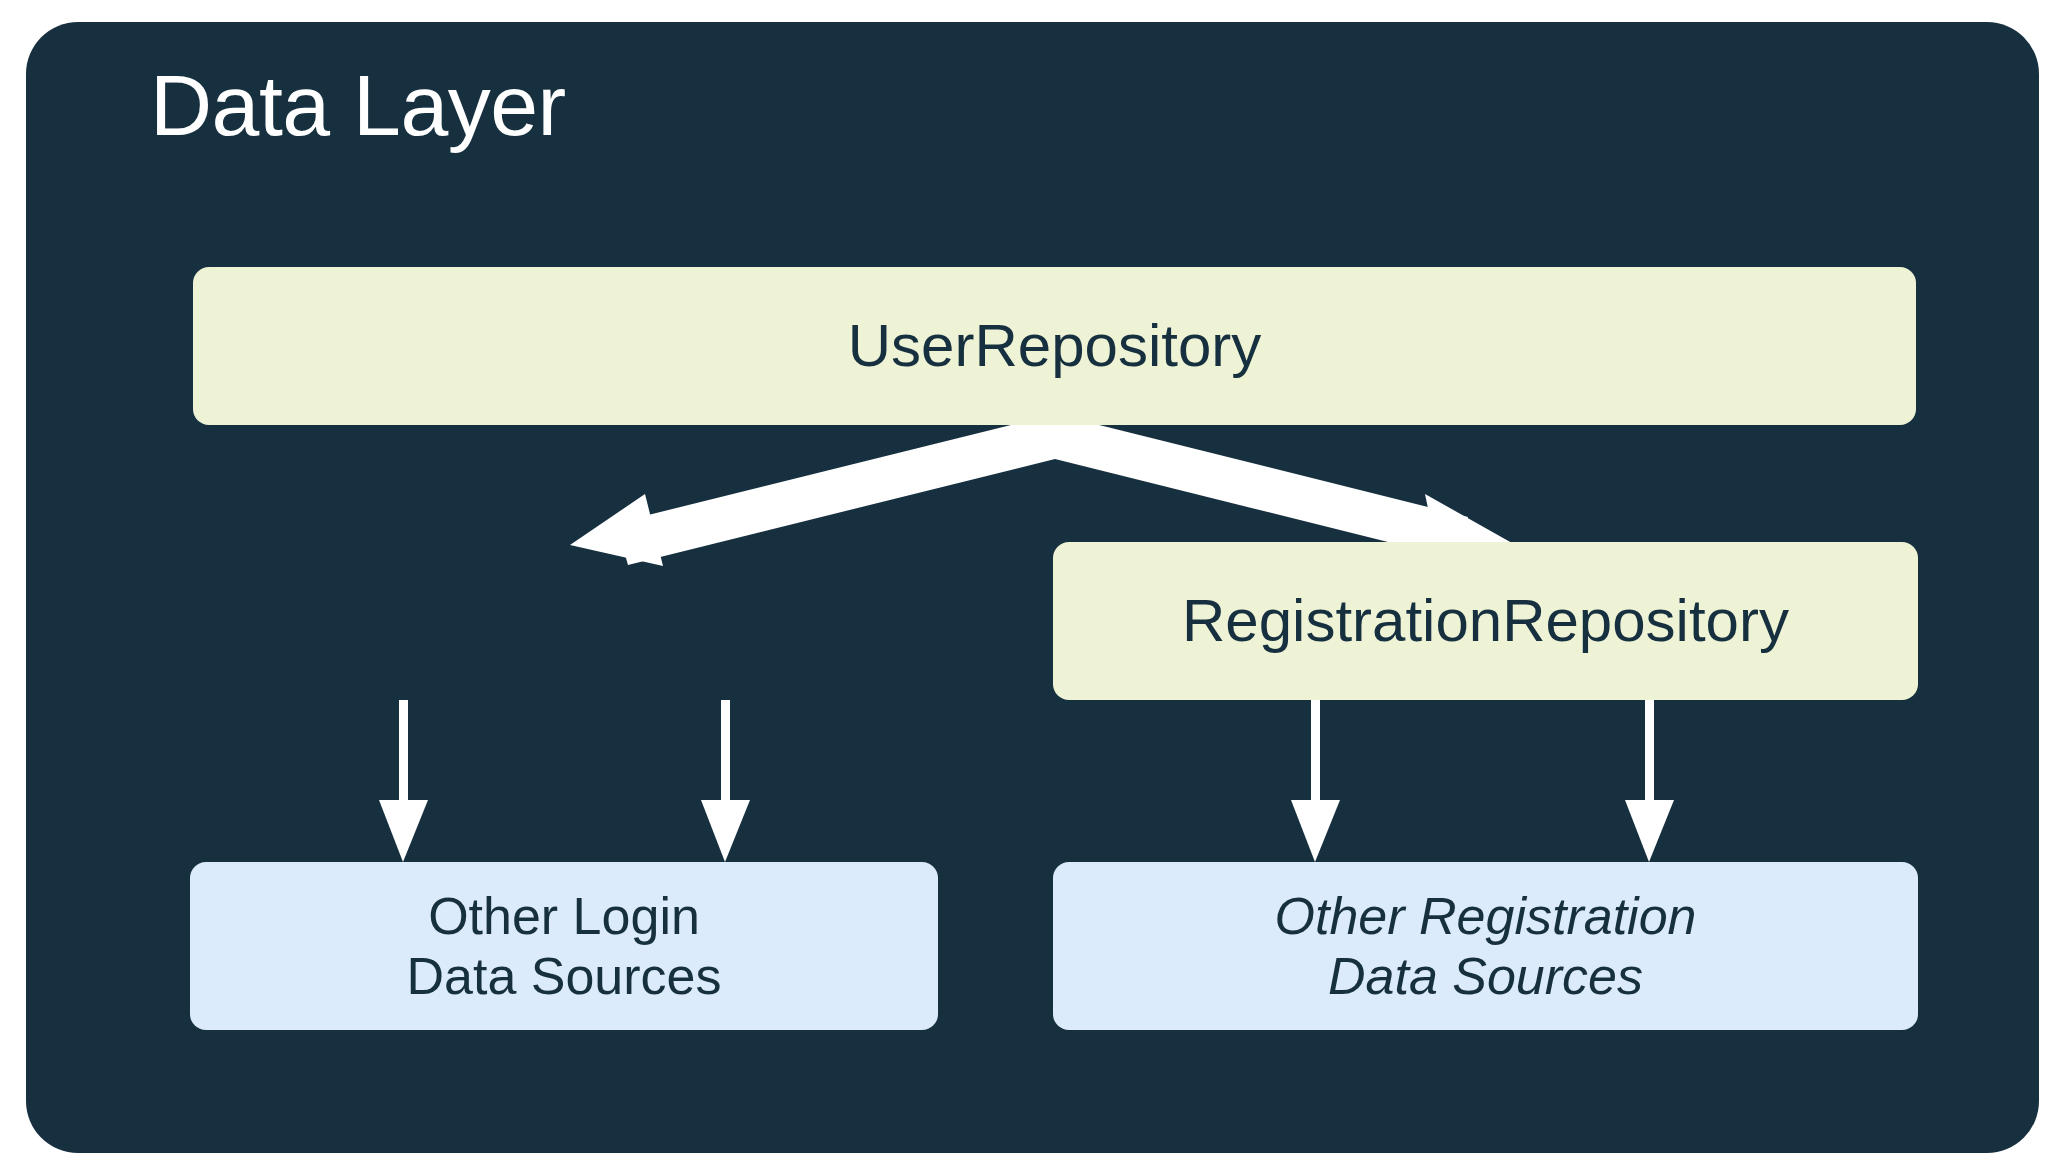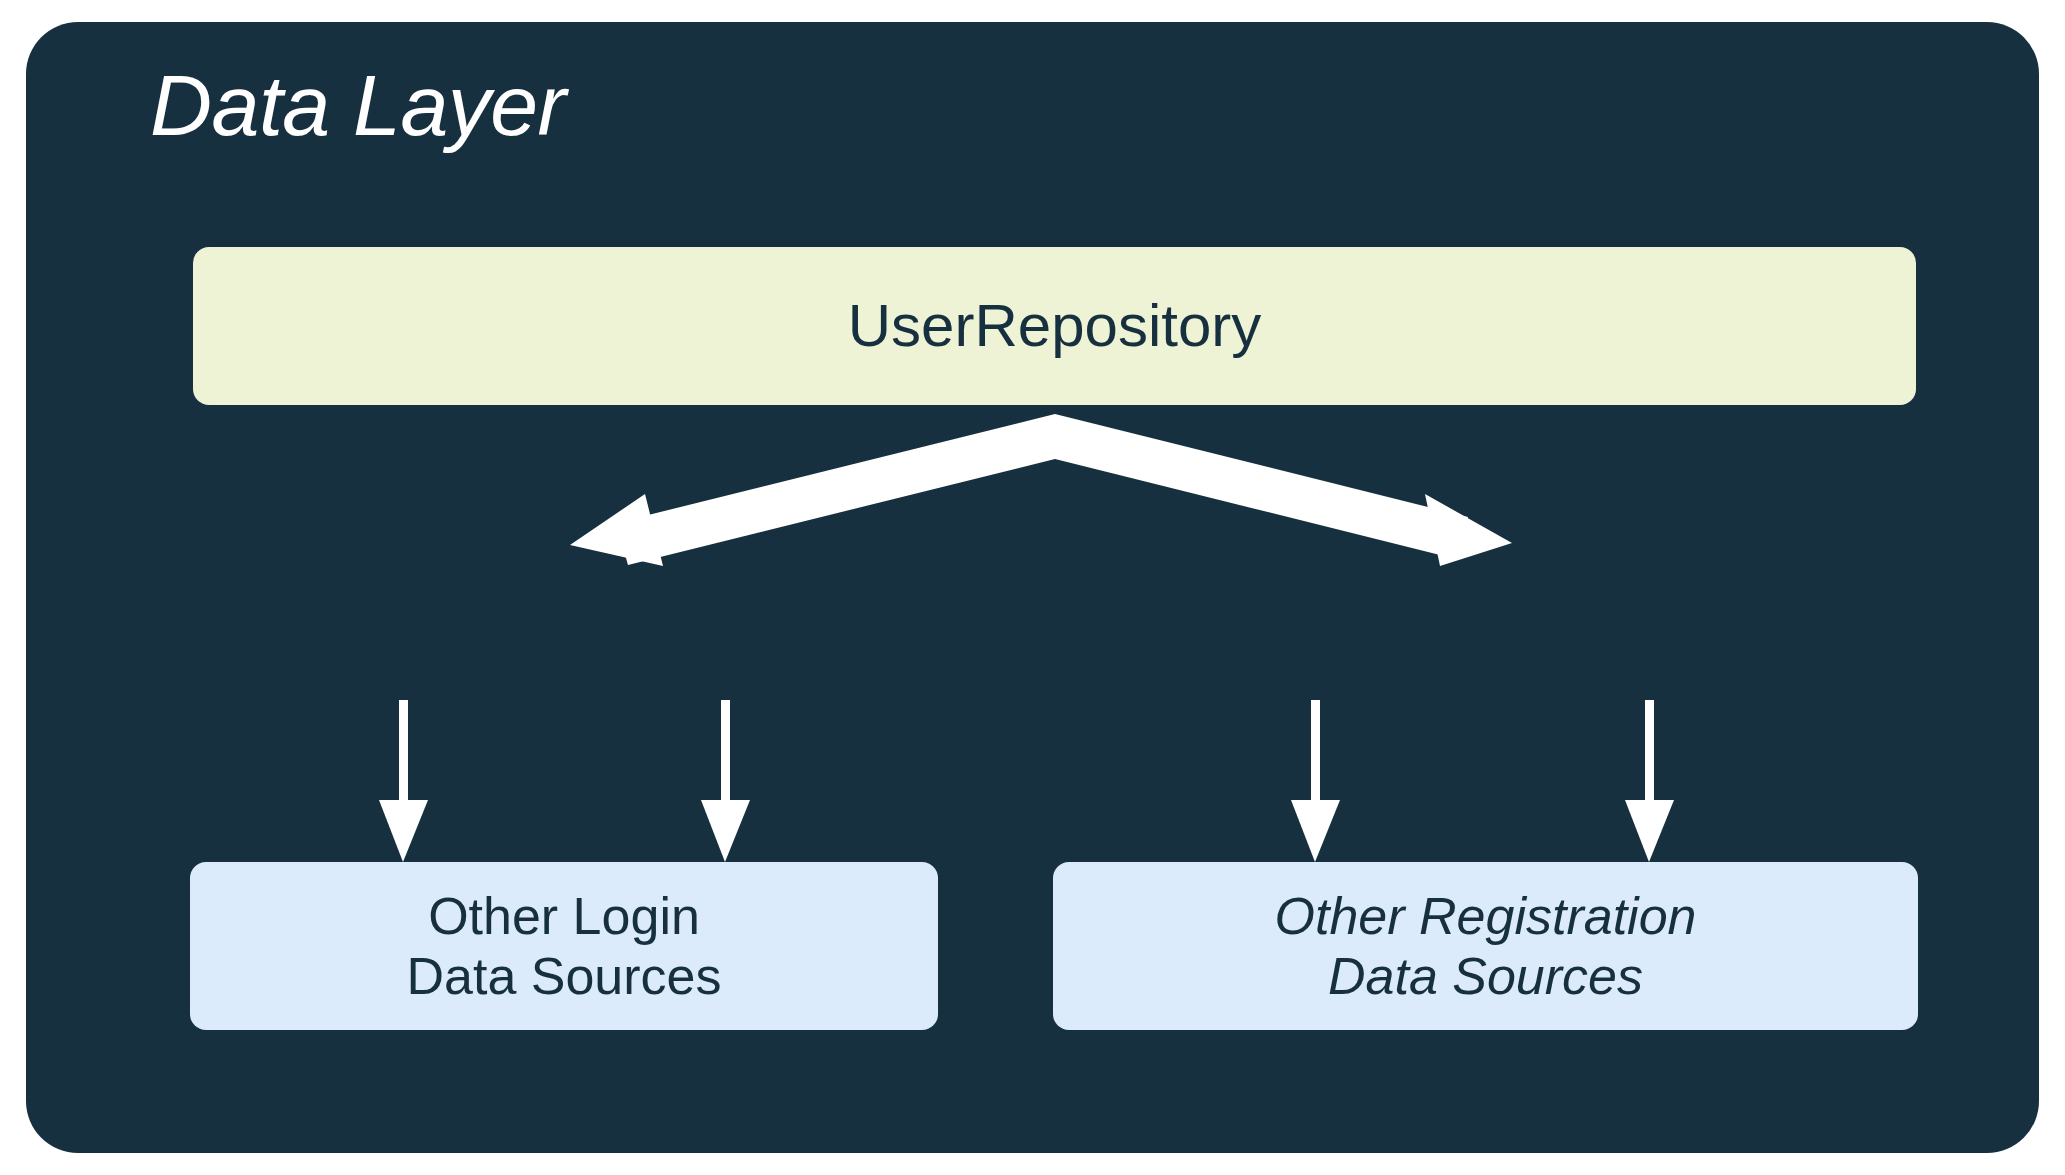--- a/index.html
+++ b/index.html
@@ -33,21 +33,20 @@
   .layer-title {
     position: absolute;
     left: 150px;
     top: 62px;
     font-size: 86px;
     font-weight: 400;
     color: #ffffff;
     letter-spacing: -0.5px;
     line-height: 1;
     white-space: nowrap;
-    font-style: italic;
   }
   .node {
     position: absolute;
     box-sizing: border-box;
     display: flex;
     align-items: center;
     justify-content: center;
     text-align: center;
     border-radius: 16px;
     line-height: 1.16;
@@ -57,21 +56,21 @@
     background: #eef3d5;
     color: #17303f;
   }
   .node-source {
     background: #dcebfb;
     color: #17303f;
   }
   
   .node-user-repository {
     left: 193px;
-    top: 247px;
+    top: 267px;
     width: 1723px;
     height: 158px;
     font-size: 60px;
   }
   .node-login-repository {
     left: 190px;
     top: 542px;
     width: 748px;
     height: 158px;
     font-size: 60px;
@@ -145,20 +144,21 @@
 
     <g>
       <rect x="1645" y="700" width="9" height="110" fill="#ffffff"></rect>
       <path d="M 1625 800 L 1674 800 L 1649 862 Z" fill="#ffffff"></path>
     </g>
   </svg>
 
   <div class="node node-repo node-user-repository">UserRepository</div>
 
 
+  <div class="node node-repo node-registration-repository">RegistrationRepository</div>
 
   <div class="node node-source node-other-login-sources">Other Login
 Data Sources</div>
 
   <div class="node node-source node-other-registration-sources">Other Registration
 Data Sources</div>
 
 </div>
 
 </body></html>

